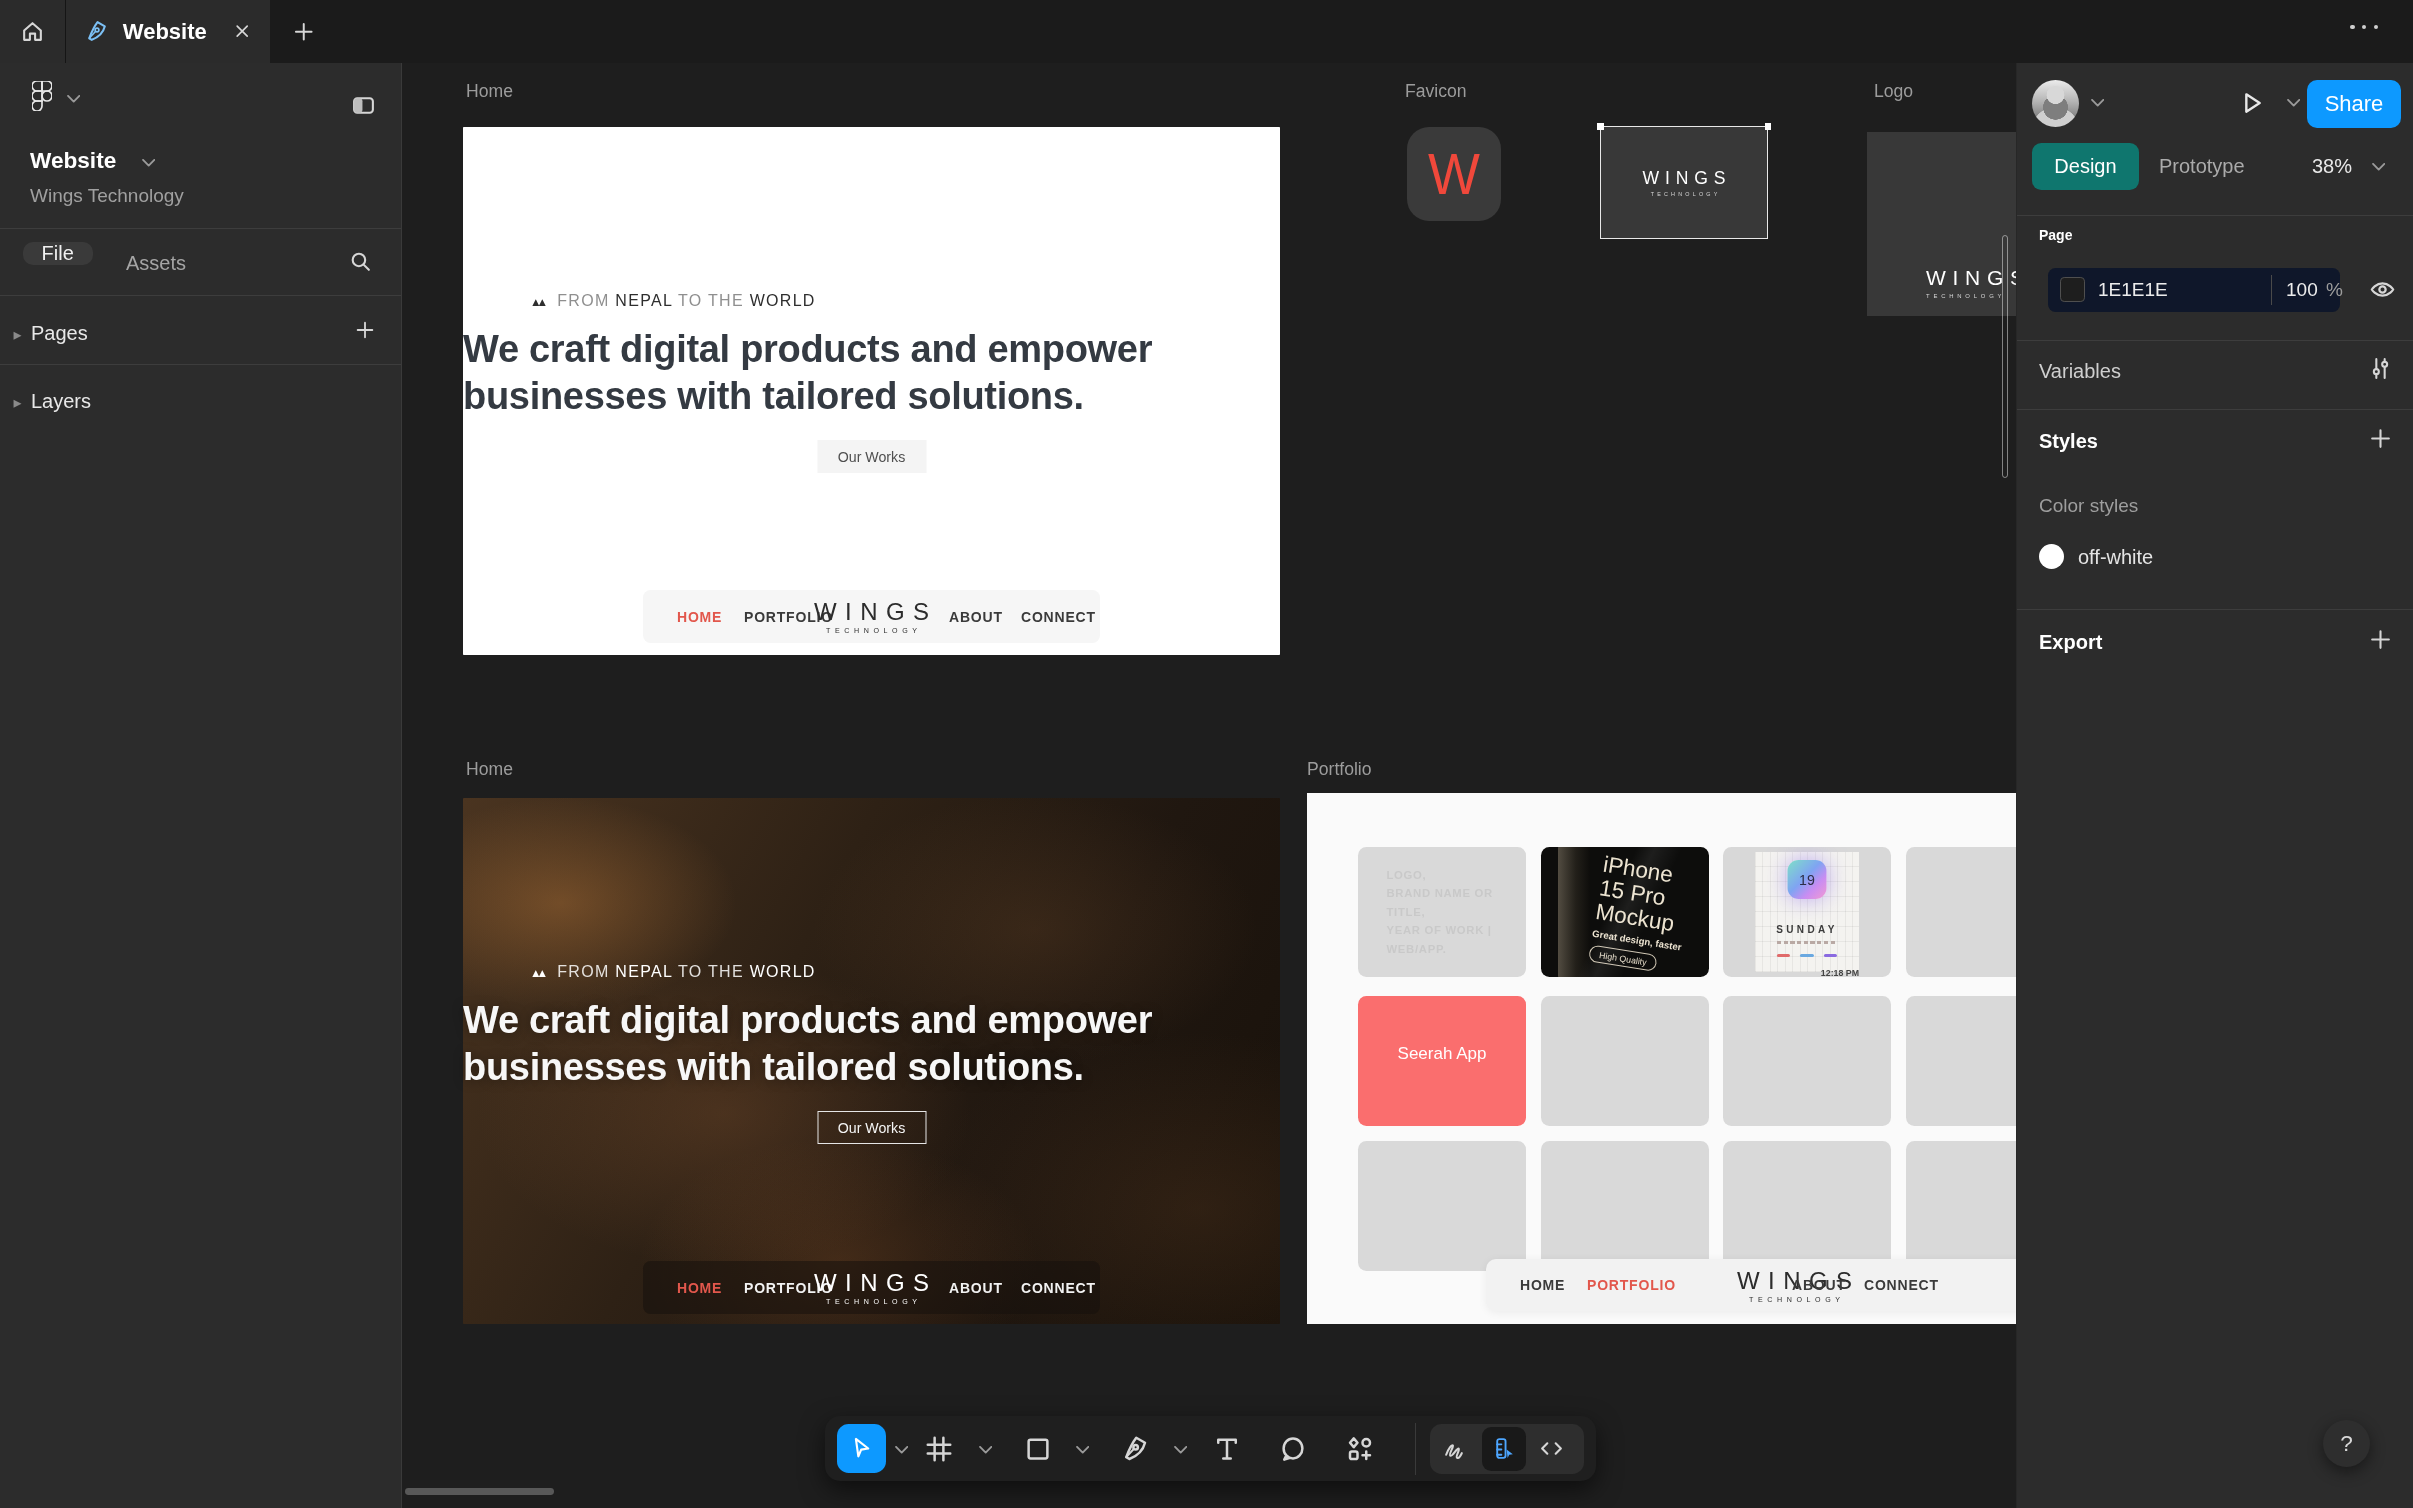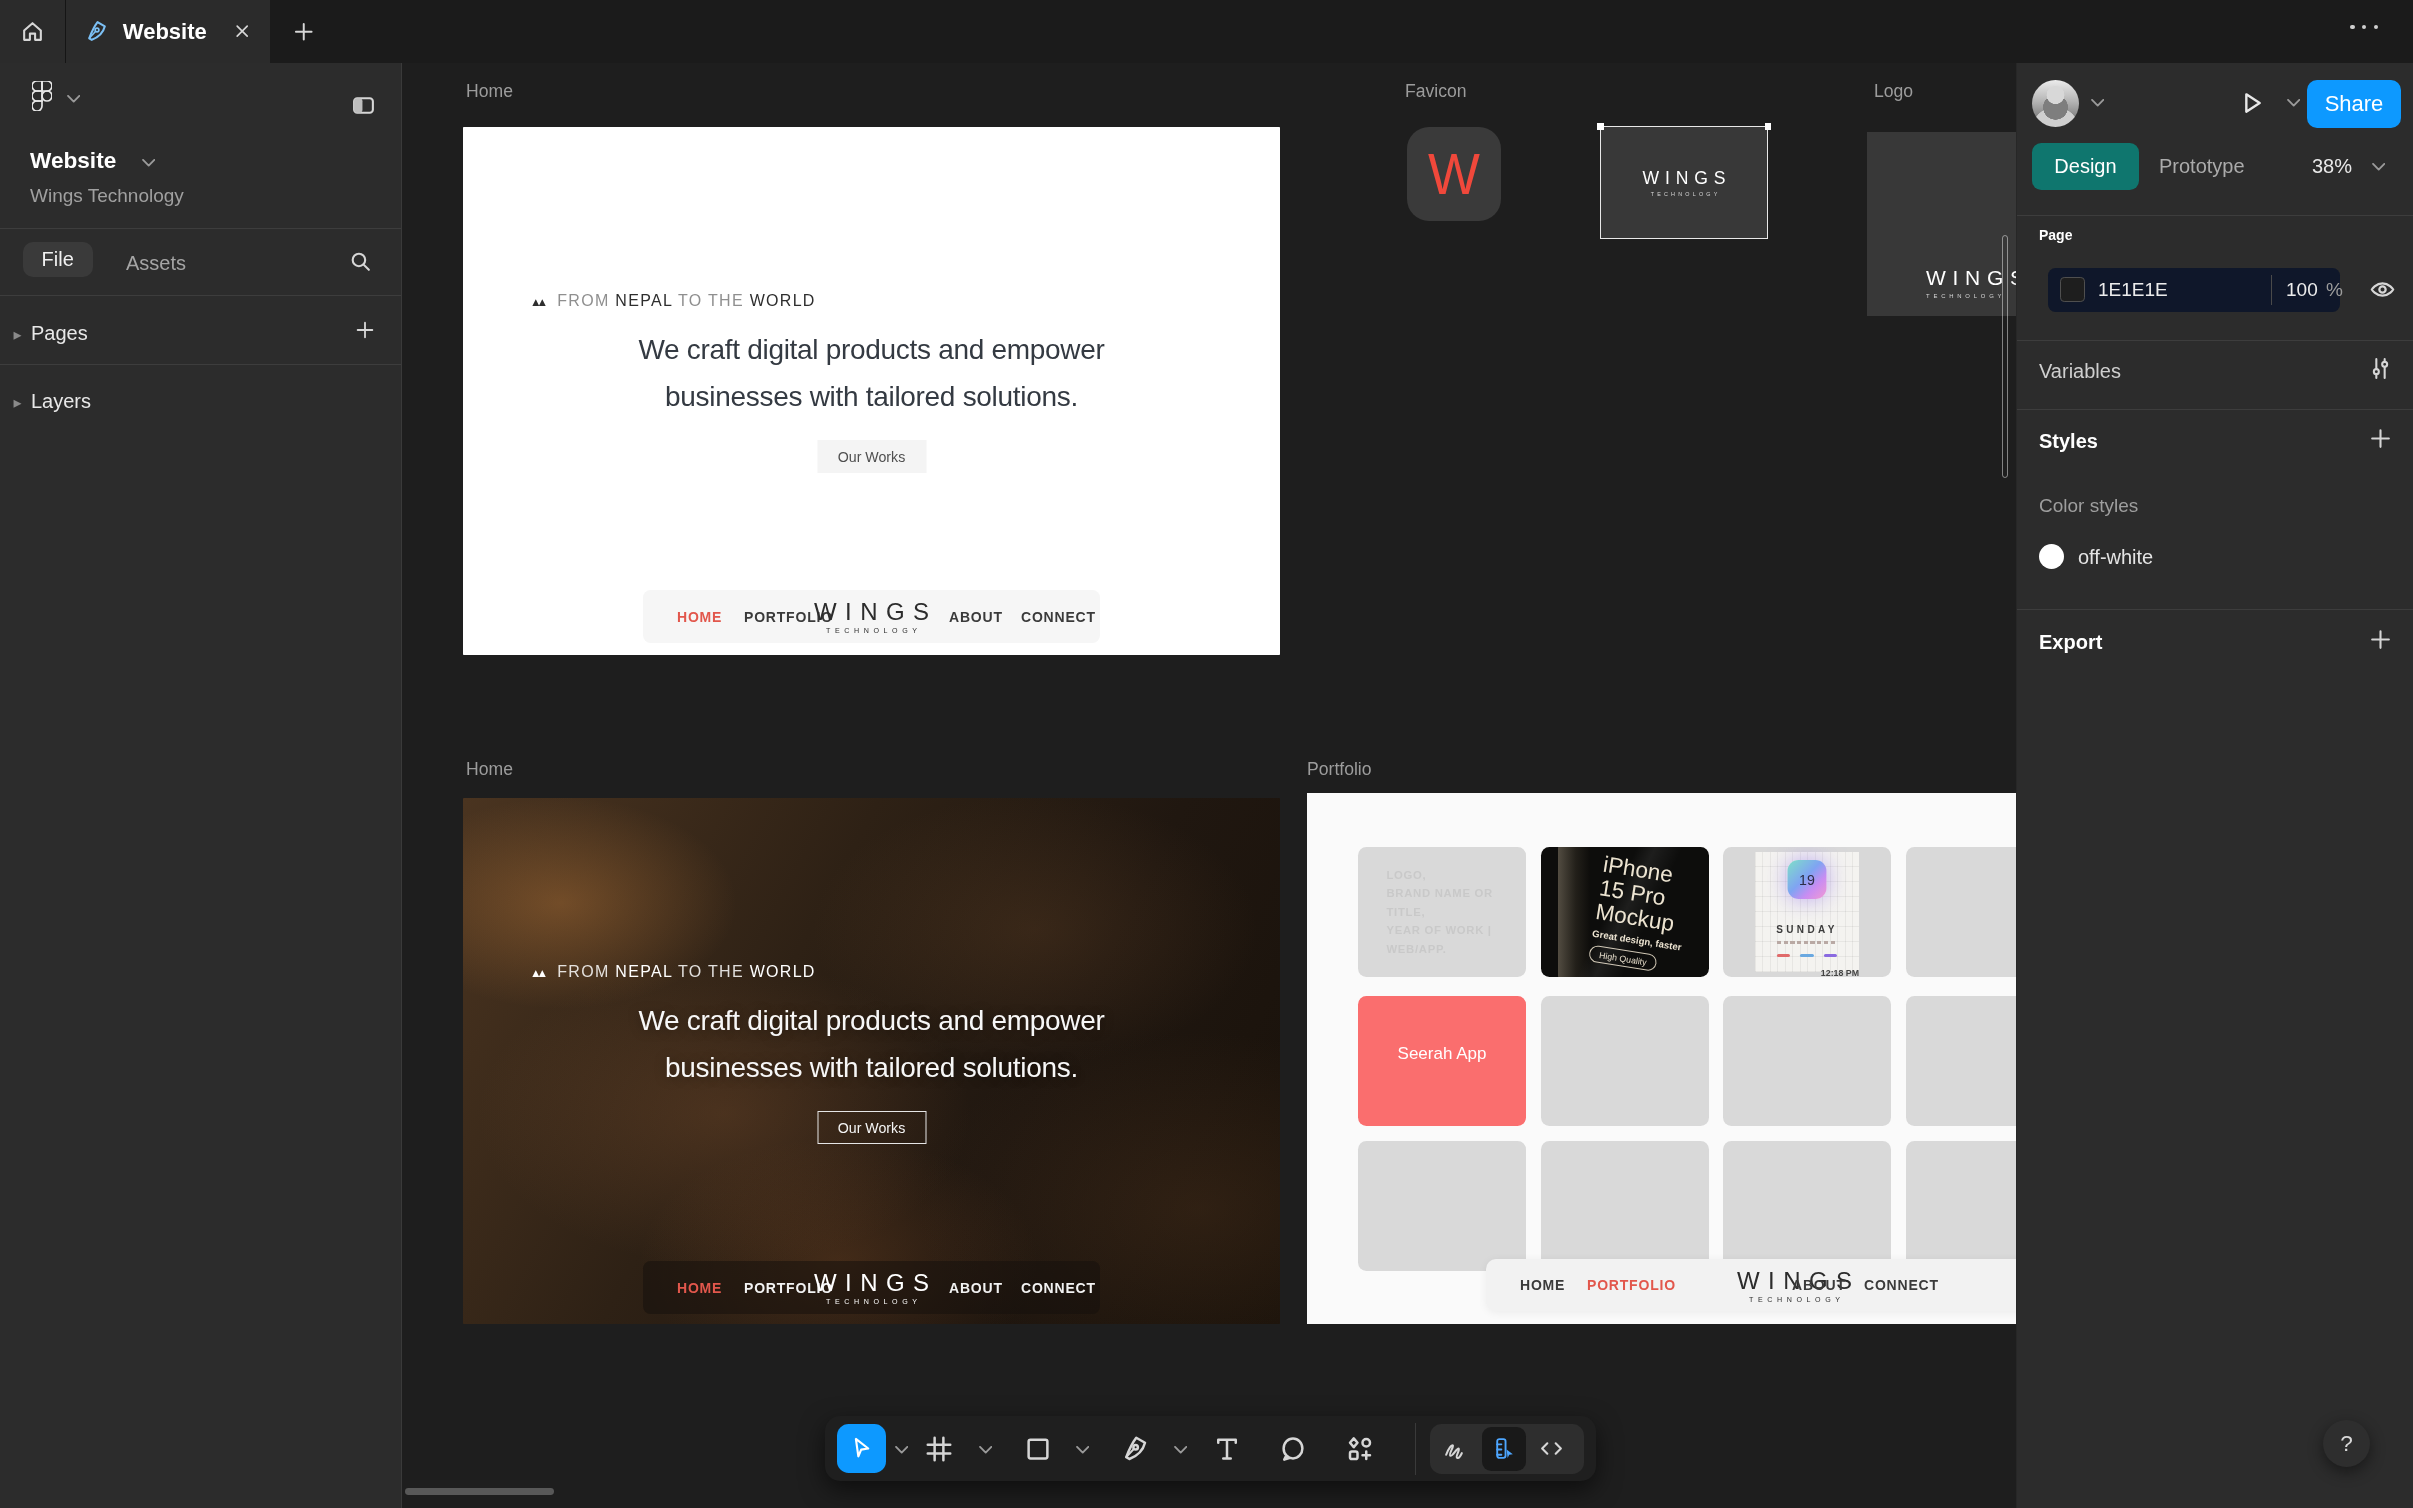--- a/index.html
+++ b/index.html
@@ -26,21 +26,21 @@
   #leftbar{position:absolute;left:0;top:63px;width:402px;height:1446px;background:#2c2c2c;
            border-right:0.8px solid #3a3a3a;box-sizing:border-box}
   .lb-div{position:absolute;left:0;width:100%;height:0.8px;background:#3d3d3d}
   #figma-logo{position:absolute;left:32px;top:18.4px}
   #figma-chev{position:absolute;left:67px;top:32px}
   #panel-toggle{position:absolute;right:25px;top:30px}
   #ws-title{position:absolute;left:30px;top:85px;font-size:22.6px;font-weight:700;color:#fff}
   #ws-chev{position:absolute;left:142px;top:96px}
   #ws-sub{position:absolute;left:30px;top:122px;font-size:19px;color:#a0a0a0}
   #file-pill{position:absolute;left:22.6px;top:179px;background:#3a3a3a;border-radius:10px;
-             padding:6px 19px;font-size:20px;font-weight:500;color:#f0f0f0}
+             padding:0 19px;font-size:20px;font-weight:500;color:#f0f0f0}
   #assets-tab{position:absolute;left:126px;top:189px;font-size:20px;color:#a5a5a5}
   #search-ic{position:absolute;right:28.5px;top:186px}
   .tree-row{position:absolute;left:0;width:100%;height:49px}
   .tree-row .arr{position:absolute;left:13.4px;top:16px;font-size:16px;color:#8a8a8a}
   .tree-row .tl{position:absolute;left:31px;top:12.6px;font-size:20px;font-weight:500;color:#e8e8e8}
   .tree-row .plus{position:absolute;right:25px;top:10px}
 
   
   #canvas{position:absolute;left:402px;top:63px;width:1614px;height:1446px;overflow:hidden;background:#1e1e1e}
   .flabel{position:absolute;font-size:17.6px;color:#9c9c9c;white-space:nowrap}
@@ -56,22 +56,22 @@
      radial-gradient(402px 251px at 90% 78%, rgba(95,62,35,.30), transparent 70%),
      radial-gradient(285px 176px at 46% 88%, rgba(175,102,48,.22), transparent 70%),
      linear-gradient(118deg,#4a3420,#2e2115 38%,#201710 66%,#18110a)}
   .eyebrow{position:absolute;left:67px;top:165px;font-size:16px;letter-spacing:1.3px;white-space:nowrap}
   .eyebrow .mt{font-size:11.7px;margin-right:8.4px;letter-spacing:-5px}
   .hero-light .eyebrow{color:#8f8f8f}
   .hero-light .eyebrow b,.hero-light .eyebrow .mt{color:#2e2e2e}
   .hero-dark .eyebrow{color:rgba(255,255,255,.85)}
   .hero-dark .eyebrow b,.hero-dark .eyebrow .mt{color:#fff}
   .eyebrow b{font-weight:400}
-  .h-head{position:absolute;left:0;top:199px;width:100%;text-align:center;
-          font-size:28px;line-height:47px;font-weight:400;letter-spacing:-0.3px}
+  .h-head{position:absolute;left:0;top:199px;width:100%;
+          font-size:38px;line-height:47px;font-weight:700;letter-spacing:-0.3px}
   .hero-light .h-head{color:#343a42}
   .hero-dark .h-head{color:#f7f7f7;text-shadow:0 0.8px 11.7px rgba(0,0,0,.35)}
   .cta{position:absolute;left:50%;transform:translateX(-50%);top:313px;width:109px;height:33px;
        display:flex;align-items:center;justify-content:center;font-size:14.2px}
   .hero-light .cta{background:#f4f4f4;color:#4f4f4f}
   .hero-dark .cta{background:transparent;border:0.8px solid #e6e6e6;color:#f5f5f5;box-sizing:border-box}
   .navbar{position:absolute;left:180px;top:463px;width:457px;height:53px;border-radius:7.5px}
   .hero-light .navbar{background:#f6f6f6}
   .hero-dark .navbar{background:rgba(22,17,12,.55)}
   .nv{position:absolute;top:50%;transform:translateY(-50%);font-size:14px;font-weight:700;letter-spacing:0.8px;white-space:nowrap}

